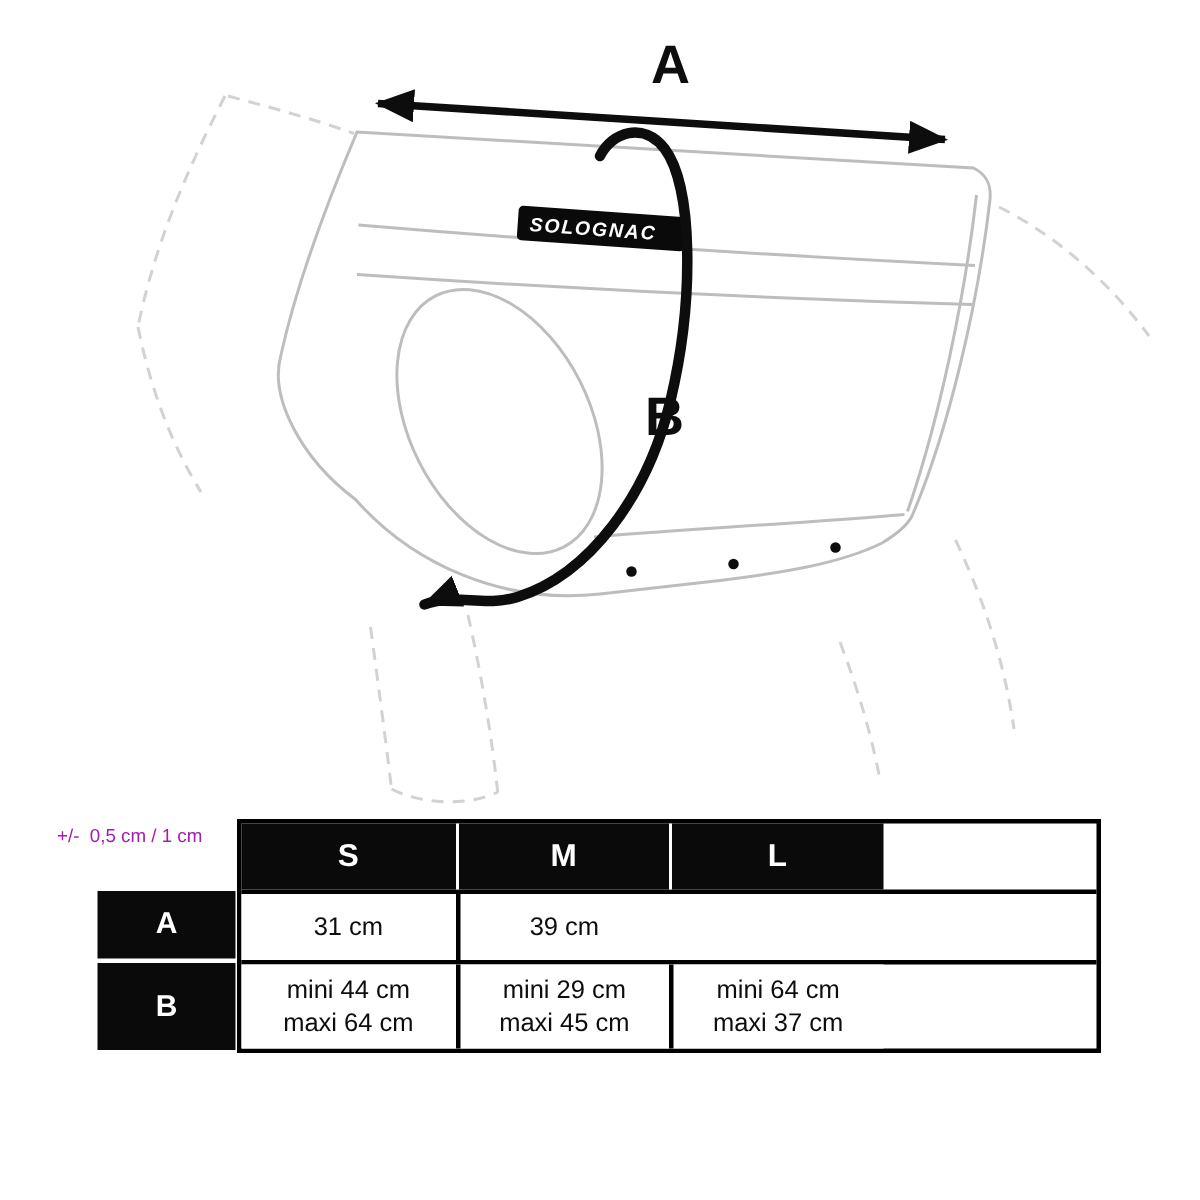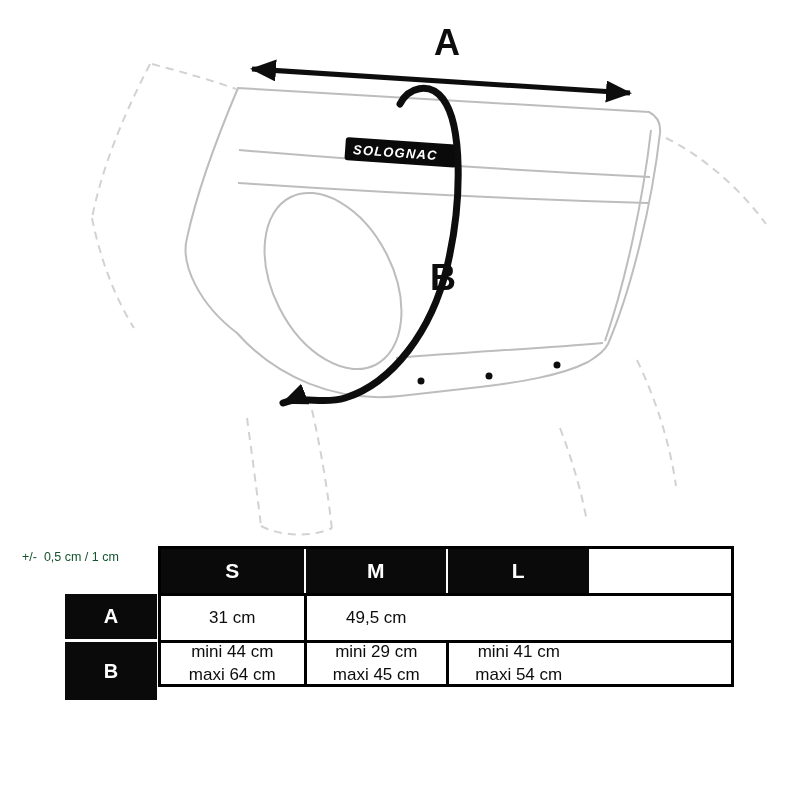--- a/index.html
+++ b/index.html
@@ -5,22 +5,22 @@
   html,body{margin:0;padding:0;}
   body{
     width:800px;height:800px;background:#ffffff;
     font-family:"Liberation Sans", sans-serif;
     position:relative;overflow:hidden;color:#0d0d0d;
   }
   .screen{position:absolute;inset:0;}
   .diagram-svg{position:absolute;left:0;top:0;}
 
   .tolerance{
-    position:absolute;left:22px;top:550px;
-    font-size:12.5px;color:#14532d;white-space:pre;
+    position:absolute;left:38px;top:550px;
+    font-size:12.5px;color:#a21caf;white-space:pre;
   }
 
   
   .size-table{
     position:absolute;left:158px;top:546px;width:576px;
     border:3px solid #000;box-sizing:border-box;background:#fff;
   }
   .tbl-row{display:grid;grid-template-columns:repeat(4,1fr);}
   .hdr-cell{
     background:#0a0a0a;color:#fff;height:44px;
@@ -29,21 +29,21 @@
   }
   .hdr-cell + .hdr-cell{border-left:2px solid #fdfdfd;}
   .val-row{border-top:3px solid #000;}
   .val-cell{
     background:#fff;display:flex;flex-direction:column;
     align-items:center;justify-content:center;
     font-size:17px;line-height:1.32;text-align:center;
   }
   .val-cell + .val-cell{border-left:3px solid #000;}
   .row-a .val-cell{height:44px;}
-  .row-b .val-cell{height:41px;}
+  .row-b .val-cell{height:56px;}
 
   
   .row-label{
     position:absolute;left:65px;width:92px;background:#0a0a0a;color:#fff;
     display:flex;align-items:center;justify-content:center;
     font-size:20px;font-weight:bold;
   }
   .row-label-a{top:594px;height:45px;}
   .row-label-b{top:642px;height:58px;}
 </style>
@@ -118,34 +118,34 @@
   <div class="tolerance">+/-  0,5 cm / 1 cm</div>
 
   <div class="size-table">
     <div class="tbl-row">
       <div class="hdr-cell">S</div>
       <div class="hdr-cell">M</div>
       <div class="hdr-cell">L</div>
     </div>
     <div class="tbl-row val-row row-a">
       <div class="val-cell">31 cm</div>
-      <div class="val-cell">49,5 cm</div>
+      <div class="val-cell">39 cm</div>
     </div>
     <div class="tbl-row val-row row-b">
       <div class="val-cell">
         <span>mini 44 cm</span>
         <span>maxi 64 cm</span>
       </div>
       <div class="val-cell">
         <span>mini 29 cm</span>
         <span>maxi 45 cm</span>
       </div>
       <div class="val-cell">
-        <span>mini 41 cm</span>
-        <span>maxi 54 cm</span>
+        <span>mini 64 cm</span>
+        <span>maxi 37 cm</span>
       </div>
     </div>
   </div>
 
   <div class="row-label row-label-a">A</div>
   <div class="row-label row-label-b">B</div>
 
 </div>
 
 </body></html>

